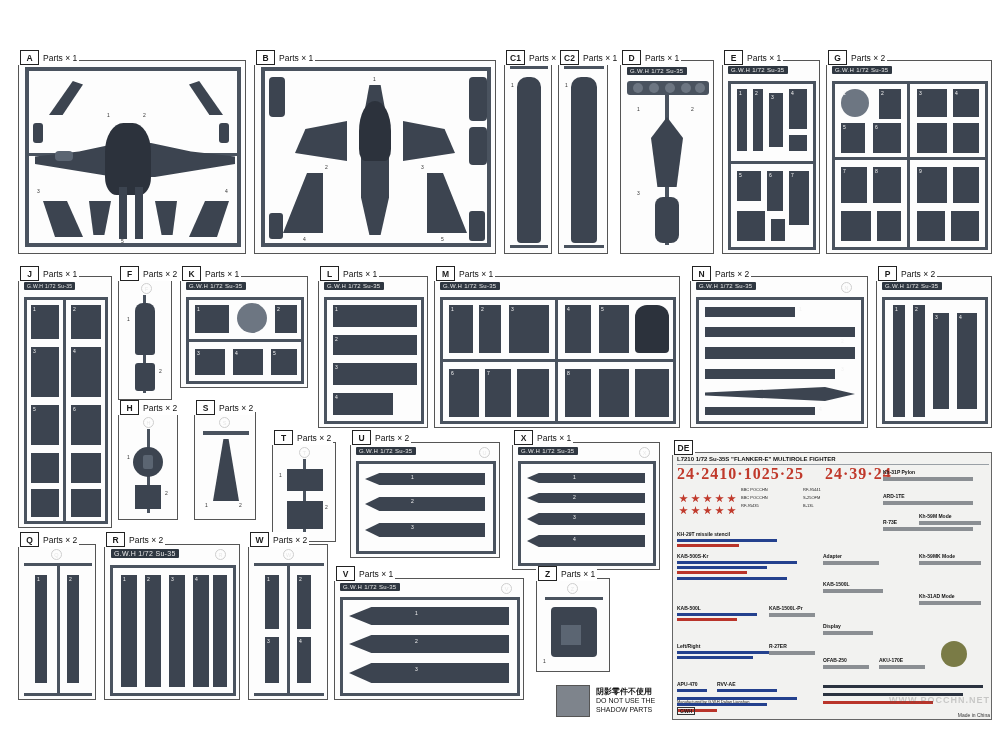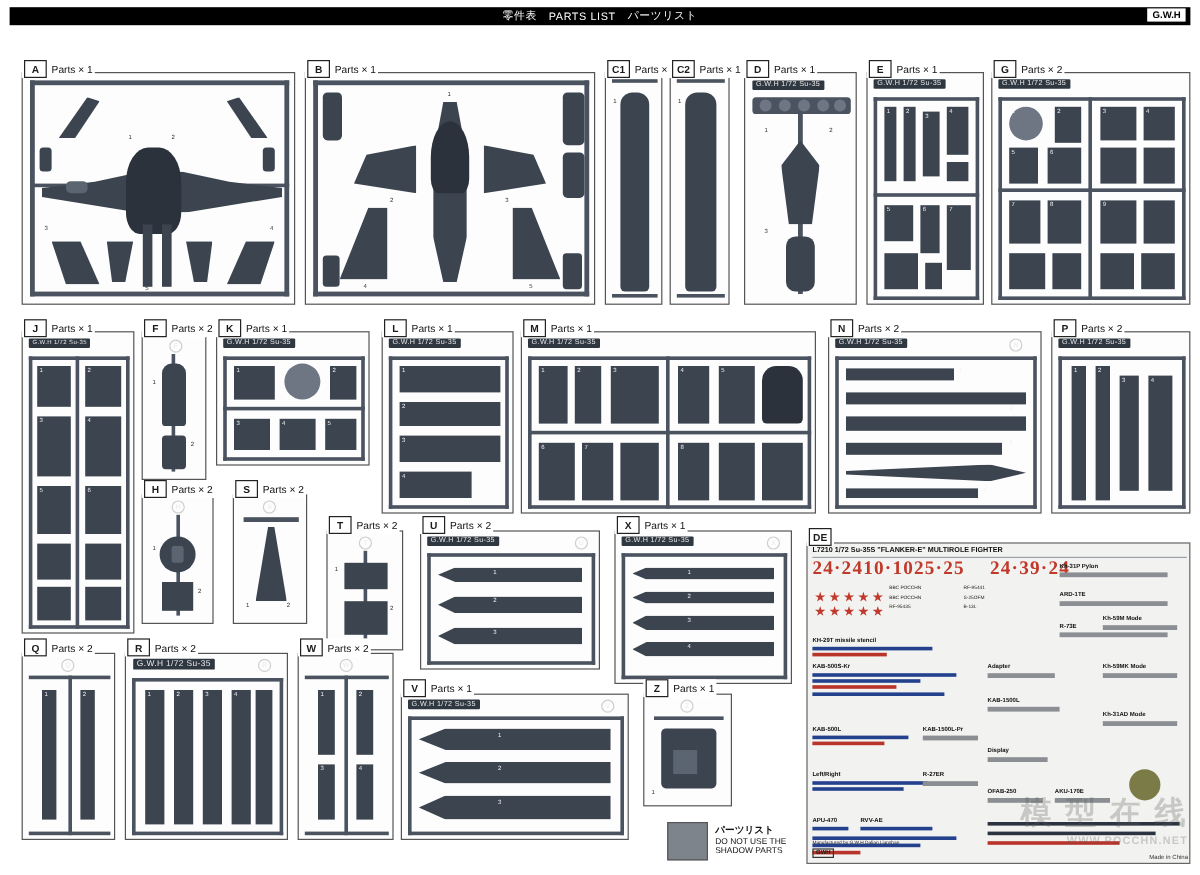--- a/index.html
+++ b/index.html
@@ -133,28 +133,20 @@
 
   .madein{
     position:absolute;right:10px;top:712px;font-size:5px;color:#333;
   }
 </style>
 </head>
 <body>
 
 <div class="page">
 
-  <div class="hdr">
-    <div class="t">
-      <span>零件表</span>
-      <span>PARTS LIST</span>
-      <span>パーツリスト</span>
-    </div>
-    <div class="logo">G.W.H</div>
-  </div>
 
   <div class="tag" style="left:18px;top:50px;">
     <span class="letter">A</span>
     <span class="qty">Parts × 1</span>
   </div>
   <div class="frame" style="left:18px;top:60px;width:228px;height:194px;">
     <div class="runner" style="left:6px;top:6px;width:216px;height:4px;"></div>
     <div class="runner" style="left:6px;top:182px;width:216px;height:4px;"></div>
     <div class="runner" style="left:6px;top:6px;width:4px;height:180px;"></div>
     <div class="runner" style="left:218px;top:6px;width:4px;height:180px;"></div>
@@ -723,26 +715,25 @@
     <div class="decblk" style="left:150px;top:240px;width:140px;height:3px;background:#2b3340;"></div>
     <div class="decblk red" style="left:150px;top:248px;width:110px;height:3px;"></div>
 
     <div class="decrow" style="left:4px;top:246px;">Manufactured by G.W.H  Dalian  Lianshan</div>
     <div style="position:absolute;left:4px;top:254px;border:1px solid #333;padding:0 2px;font-size:5px;font-weight:bold;">GWH</div>
   </div>
 
   <div class="shadownote">
     <div class="shadowbox"></div>
     <div class="shadowtxt">
-      <b>パーツリスト</b><br>
+      <b>阴影零件不使用</b><br>
       <span>DO NOT USE THE</span><br>
       <span>SHADOW PARTS</span>
     </div>
   </div>
 
   <div class="wm">
-    <span>模 型 在 线</span>
     <small>WWW.POCCHN.NET</small>
   </div>
 
   <div class="madein">Made in China</div>
 
 </div>
 
 </body></html>

